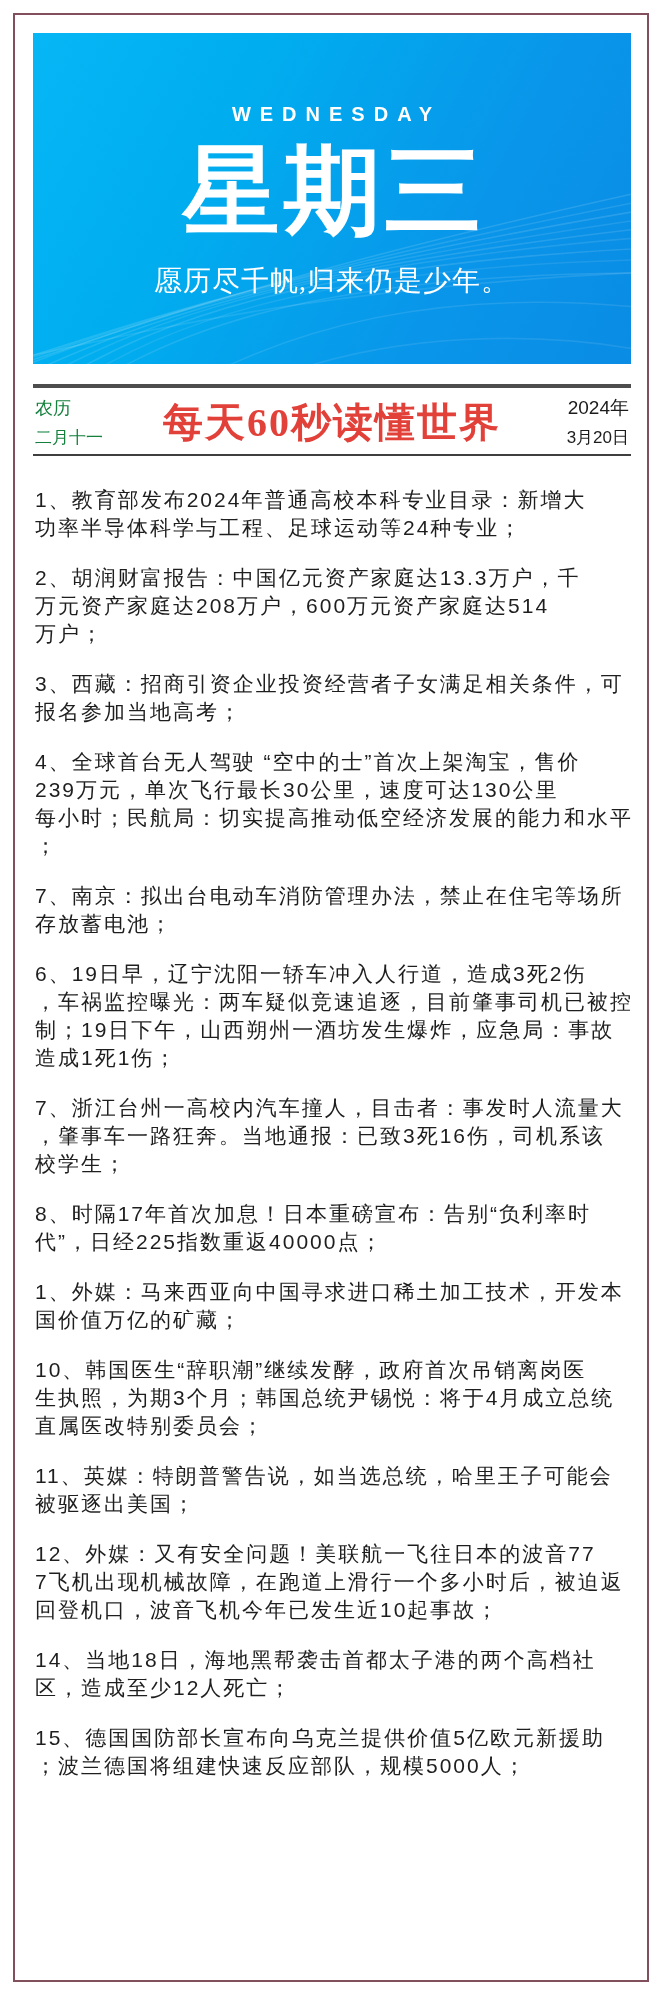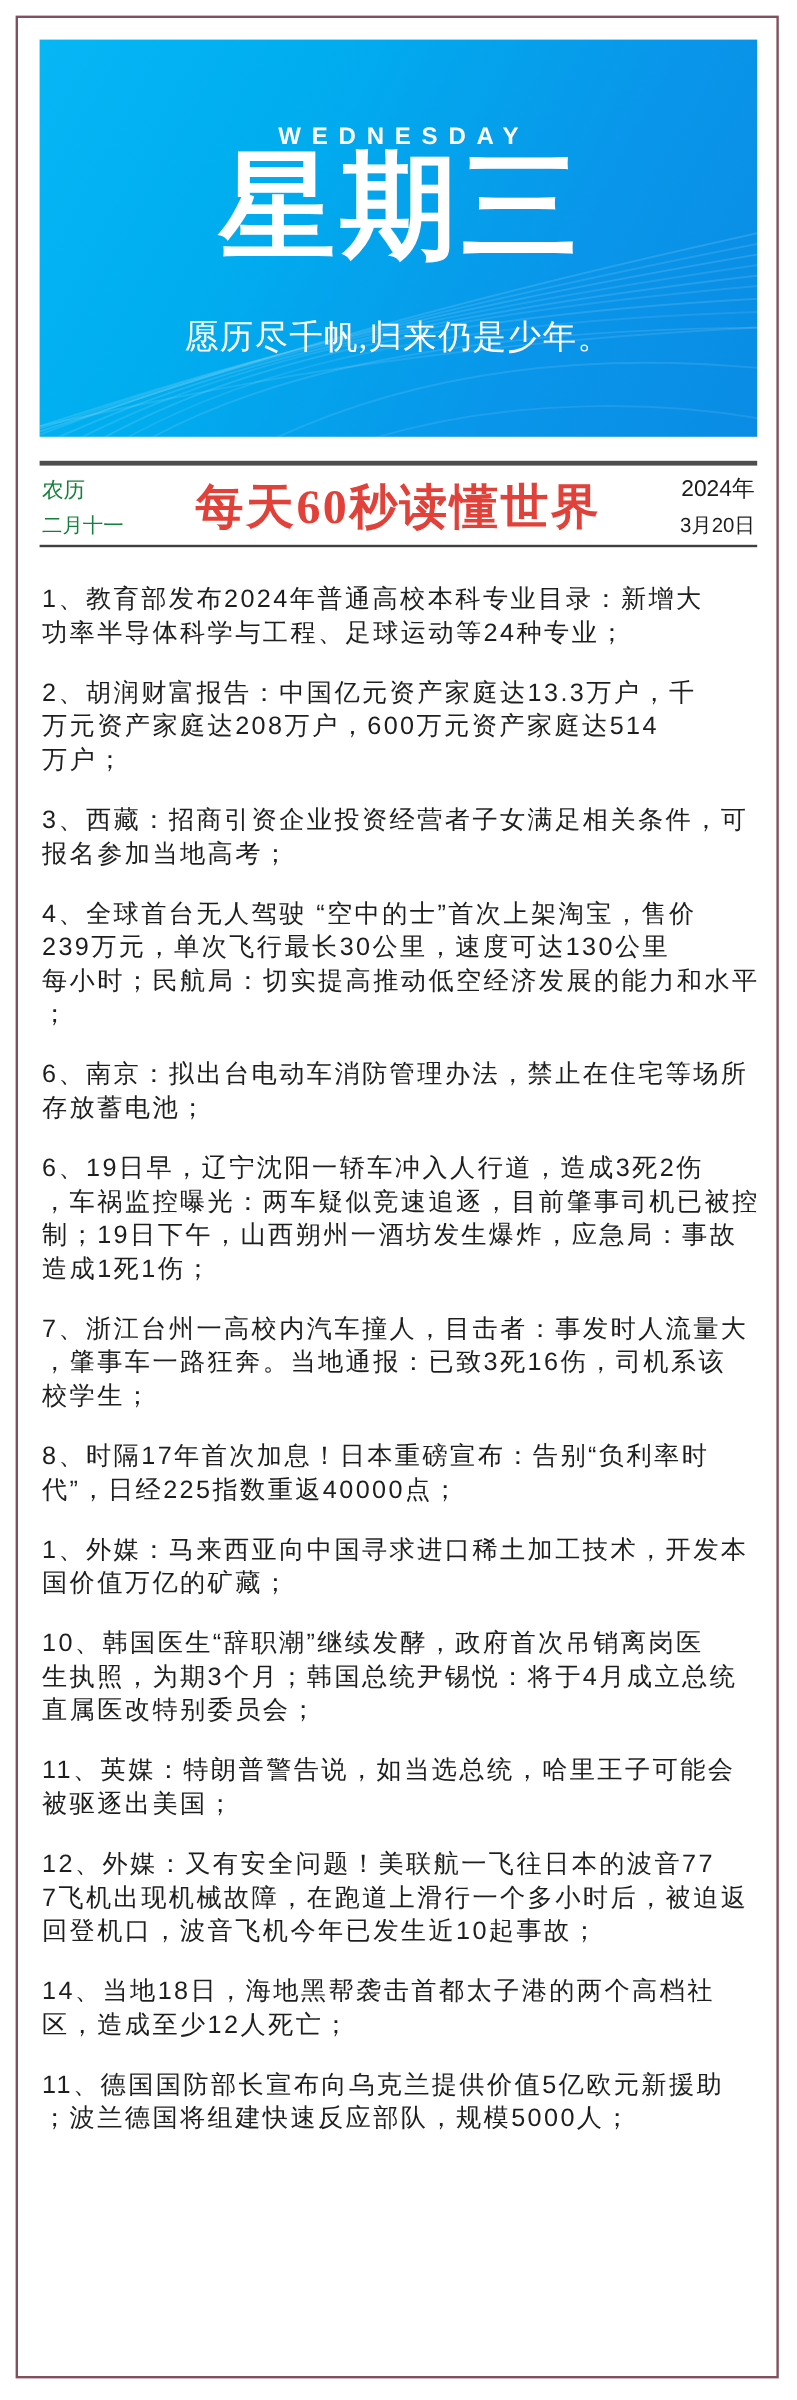--- a/index.html
+++ b/index.html
@@ -25,21 +25,21 @@
     background:linear-gradient(118deg,#06b6f5 0%,#00aeef 30%,#0996ea 70%,#0a8ce4 100%);
     overflow:hidden;text-align:center;
   }
   .banner svg.swirls{position:absolute;left:0;top:0;width:598px;height:331px;}
   .weekday-en{
     position:absolute;left:0;right:0;top:70px;
     color:#fff;font-size:20px;font-weight:600;
     letter-spacing:9px;text-indent:9px;
   }
   .weekday-zh{
-    position:absolute;left:0;right:0;top:89px;
+    position:absolute;left:0;right:0;top:108px;
     color:#fff;font-size:97px;line-height:1.05;font-weight:700;
     font-family:"Liberation Serif","DejaVu Serif",serif;
     letter-spacing:4px;text-indent:4px;
   }
   .motto{
     position:absolute;left:0;right:0;top:229px;
     color:#fff;font-size:28px;font-weight:400;
     font-family:"Liberation Serif","DejaVu Serif",serif;
     letter-spacing:1px;
   }
@@ -122,21 +122,21 @@
 功率半导体科学与工程、足球运动等24种专业；</p>
     <p>2、胡润财富报告：中国亿元资产家庭达13.3万户，千
 万元资产家庭达208万户，600万元资产家庭达514
 万户；</p>
     <p>3、西藏：招商引资企业投资经营者子女满足相关条件，可
 报名参加当地高考；</p>
     <p>4、全球首台无人驾驶 “空中的士”首次上架淘宝，售价
 239万元，单次飞行最长30公里，速度可达130公里
 每小时；民航局：切实提高推动低空经济发展的能力和水平
 ；</p>
-    <p>6、南京：拟出台电动车消防管理办法，禁止在住宅等场所
+    <p>7、南京：拟出台电动车消防管理办法，禁止在住宅等场所
 存放蓄电池；</p>
     <p>6、19日早，辽宁沈阳一轿车冲入人行道，造成3死2伤
 ，车祸监控曝光：两车疑似竞速追逐，目前肇事司机已被控
 制；19日下午，山西朔州一酒坊发生爆炸，应急局：事故
 造成1死1伤；</p>
     <p>7、浙江台州一高校内汽车撞人，目击者：事发时人流量大
 ，肇事车一路狂奔。当地通报：已致3死16伤，司机系该
 校学生；</p>
     <p>8、时隔17年首次加息！日本重磅宣布：告别“负利率时
 代”，日经225指数重返40000点；</p>
@@ -145,16 +145,16 @@
     <p>10、韩国医生“辞职潮”继续发酵，政府首次吊销离岗医
 生执照，为期3个月；韩国总统尹锡悦：将于4月成立总统
 直属医改特别委员会；</p>
     <p>11、英媒：特朗普警告说，如当选总统，哈里王子可能会
 被驱逐出美国；</p>
     <p>12、外媒：又有安全问题！美联航一飞往日本的波音77
 7飞机出现机械故障，在跑道上滑行一个多小时后，被迫返
 回登机口，波音飞机今年已发生近10起事故；</p>
     <p>14、当地18日，海地黑帮袭击首都太子港的两个高档社
 区，造成至少12人死亡；</p>
-    <p>11、德国国防部长宣布向乌克兰提供价值5亿欧元新援助
+    <p>15、德国国防部长宣布向乌克兰提供价值5亿欧元新援助
 ；波兰德国将组建快速反应部队，规模5000人；</p>
   </div>
 </div>
 
 </body></html>

